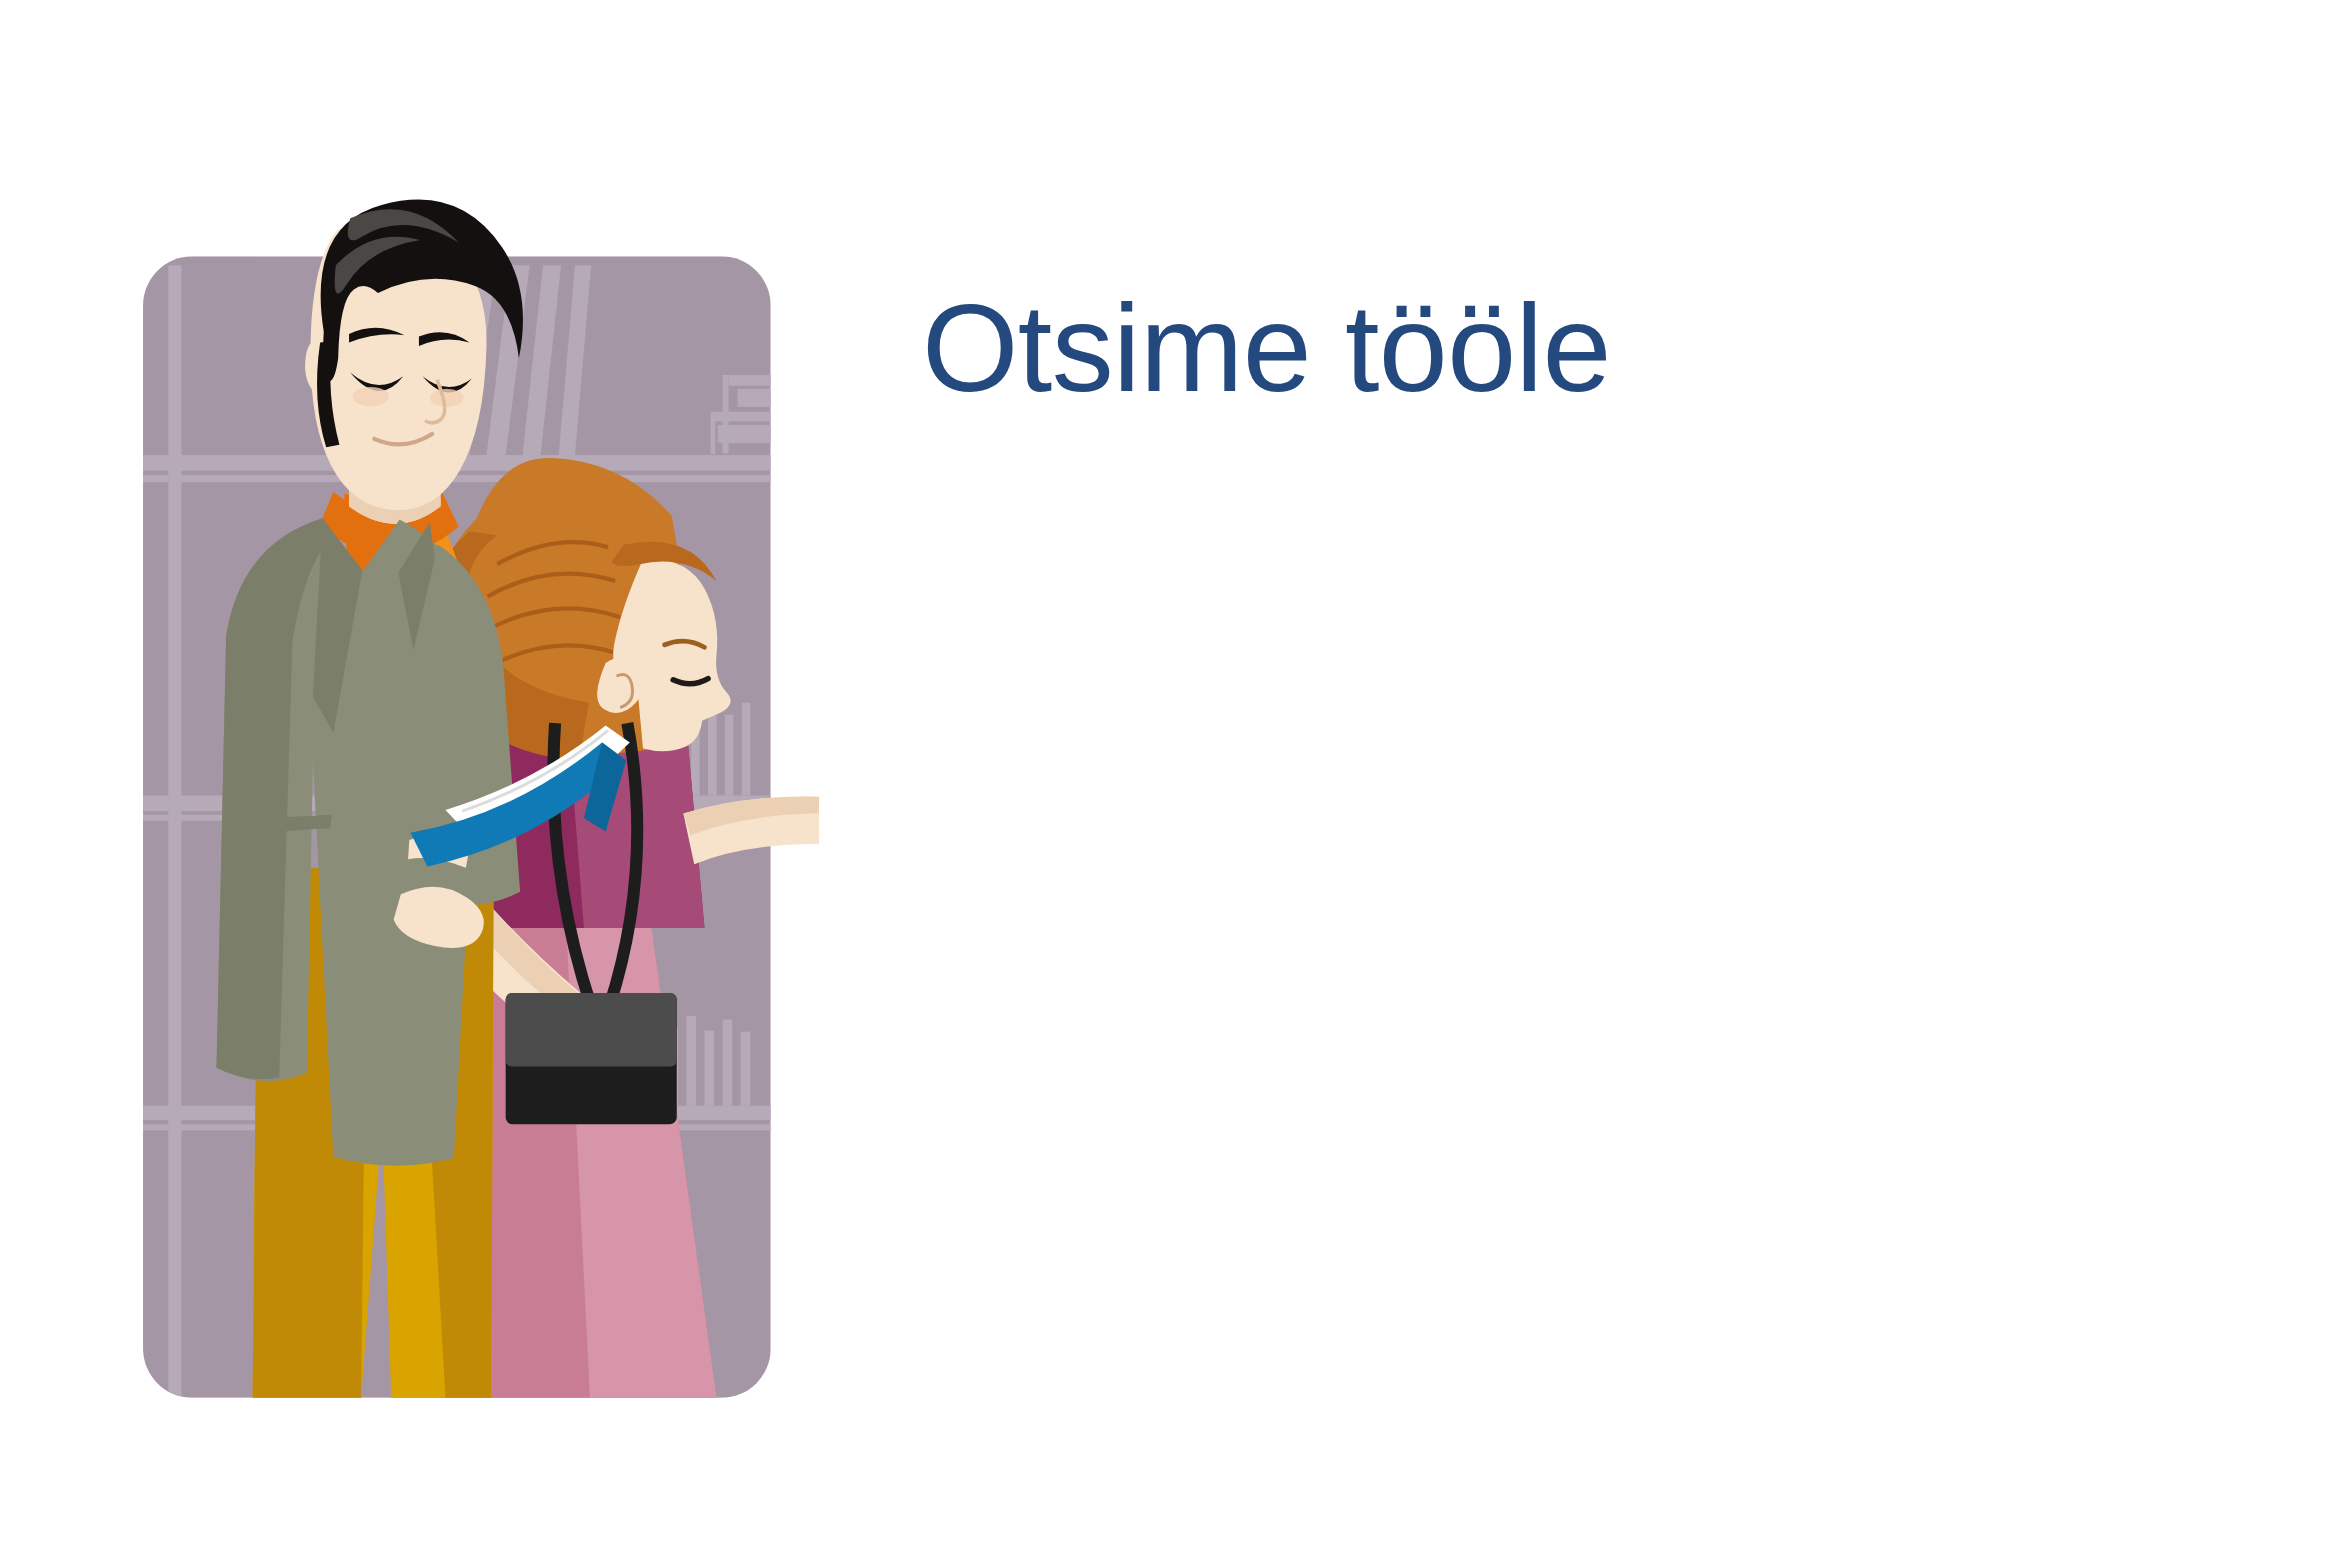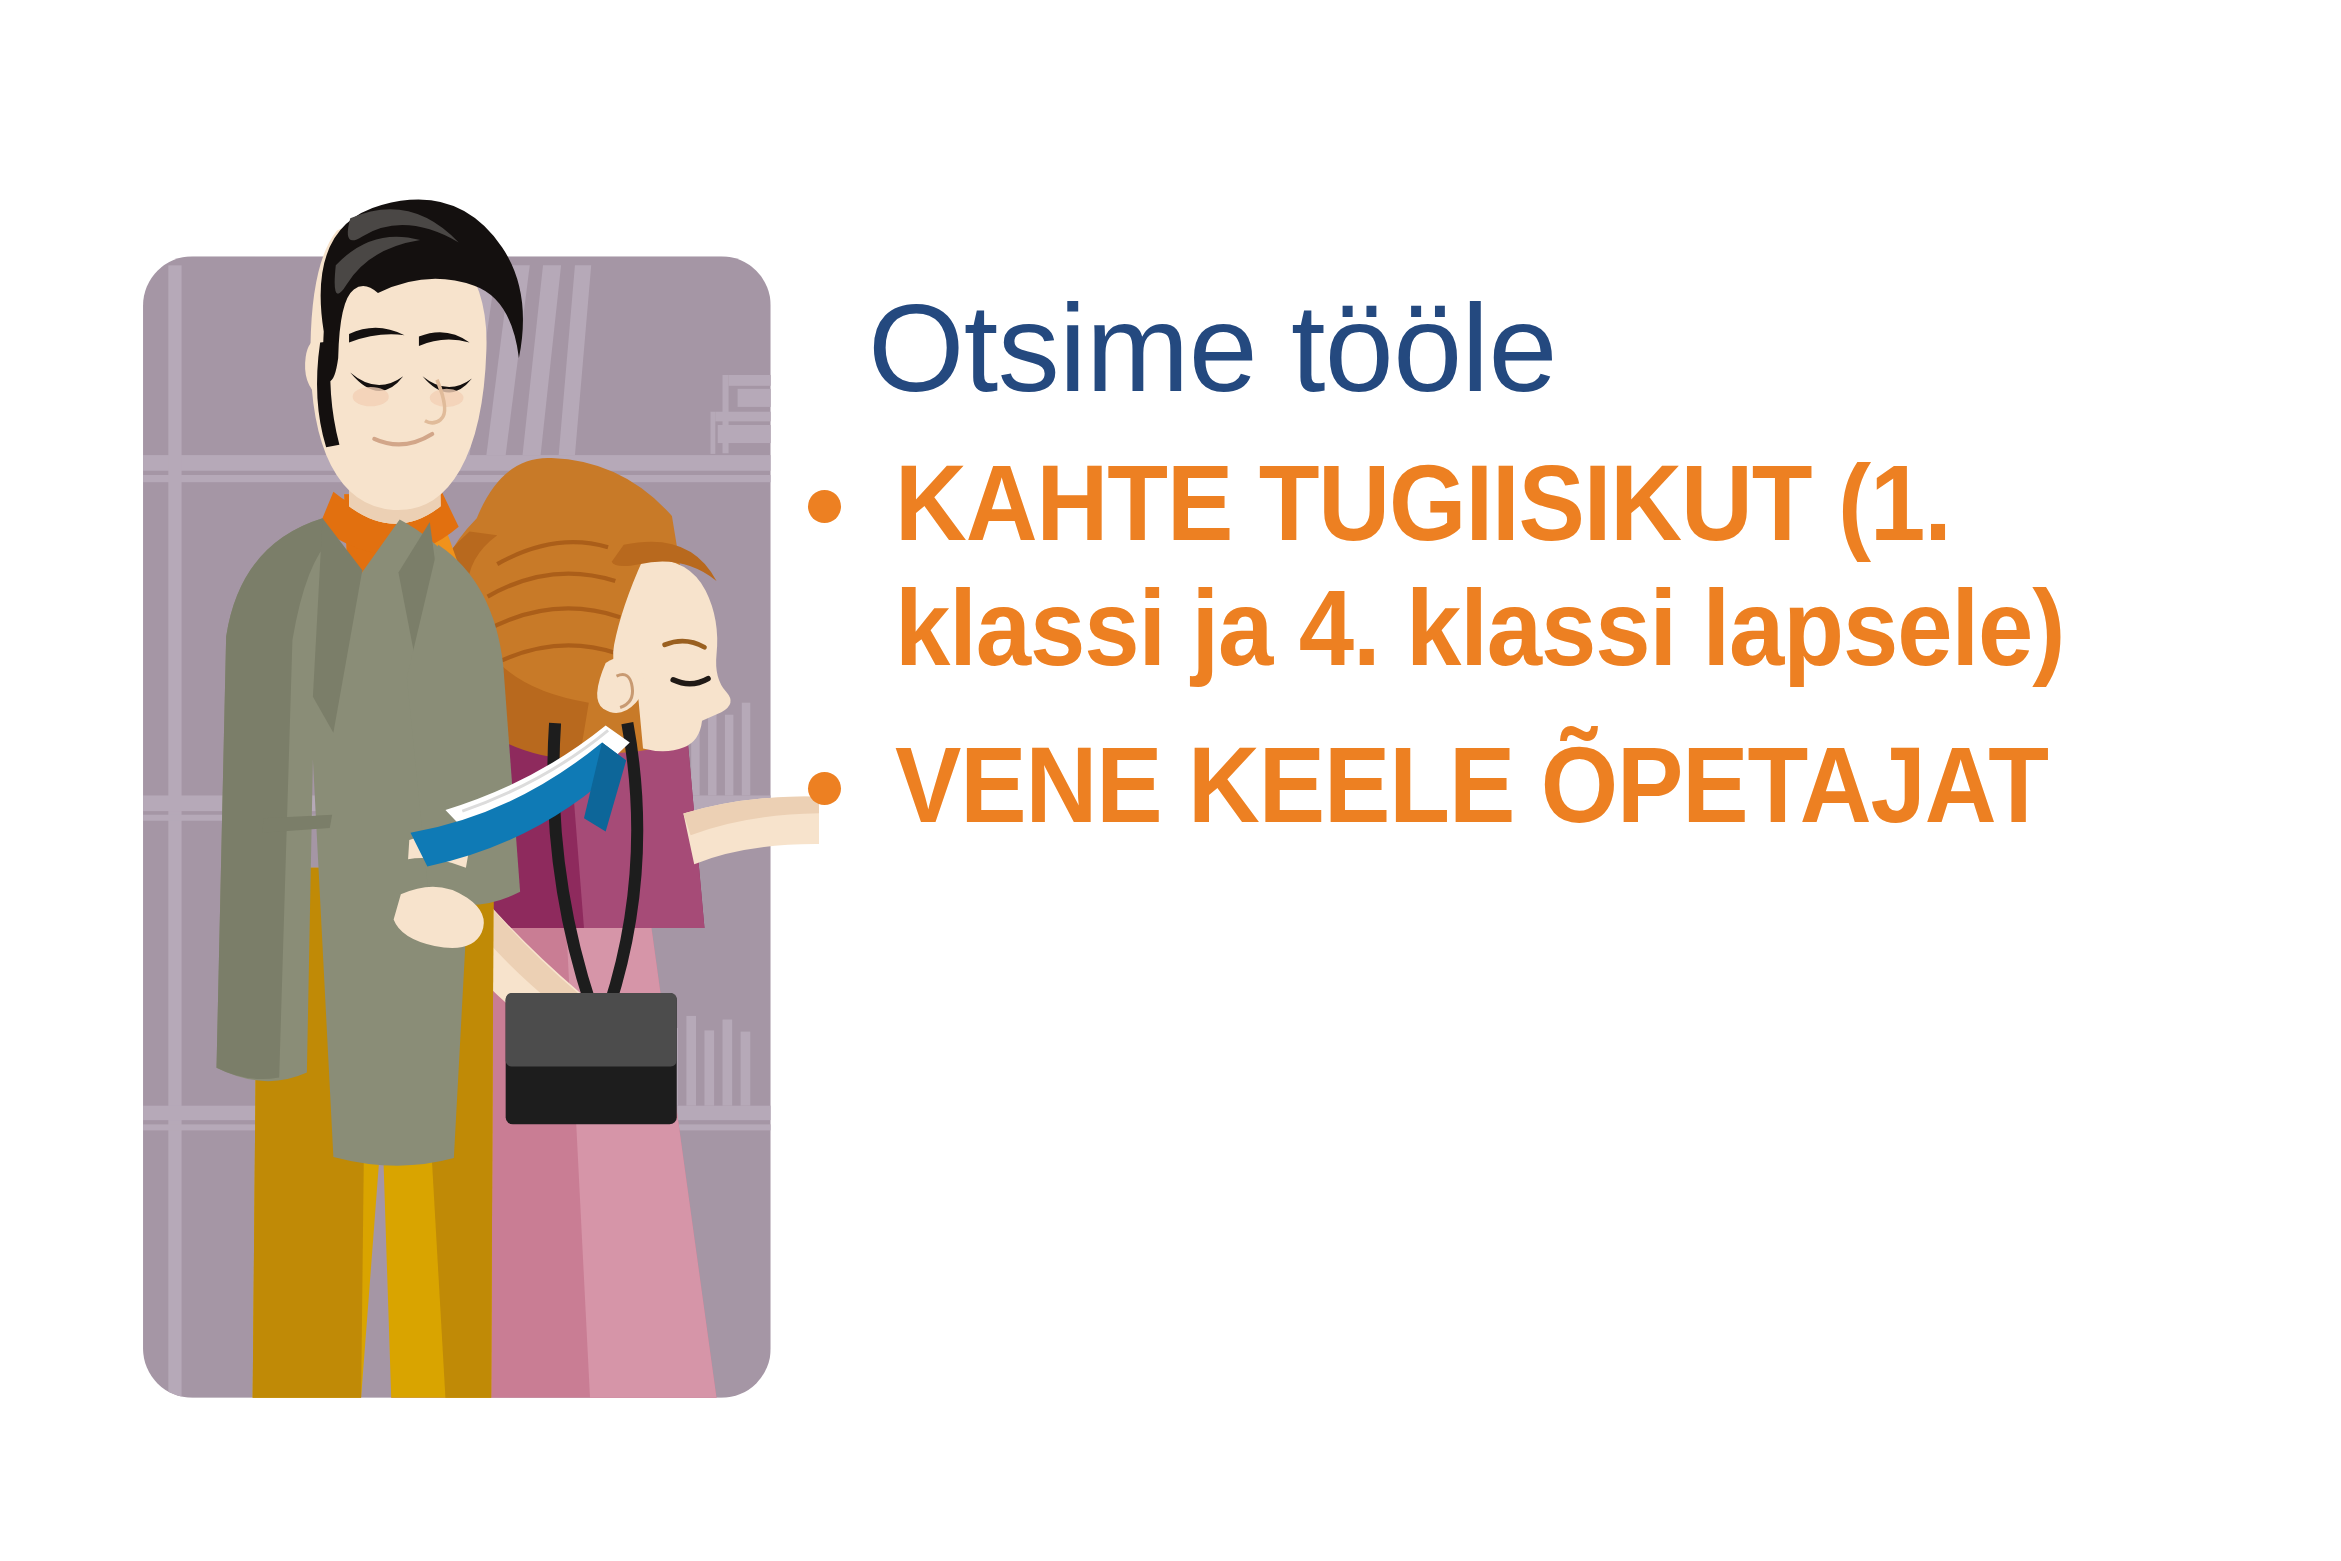--- a/index.html
+++ b/index.html
@@ -27,21 +27,21 @@
     left: 108px;
     top: 181px;
     width: 711px;
     height: 1253px;
   }
   #illustration svg { display: block; width: 100%; height: 100%; }
 
   
   #text-block {
     position: absolute;
-    left: 803px;
+    left: 857px;
     top: 283px;
     width: 1458px;
   }
 
   #heading {
     font-size: 124px;
     font-weight: 400;
     color: #24497f;
     line-height: 1.05;
     letter-spacing: -0.6px;
@@ -244,29 +244,16 @@
           <path d="M442 428 q48 22 96 -8" stroke="#d2a689" stroke-width="7" fill="none" stroke-linecap="round"></path>
         </g>
       </g>
     </svg>
   </div>
 
   <div id="text-block">
 
     <h1 id="heading">Otsime tööle</h1>
 
-    <ul class="bullet-list">
-
-      <li class="bullet-item">
-        <span class="bullet-dot"></span>
-        <span class="bullet-text">KAHTE TUGIISIKUT (1. klassi ja 4. klassi lapsele)</span>
-      </li>
-
-      <li class="bullet-item">
-        <span class="bullet-dot"></span>
-        <span class="bullet-text">VENE KEELE ÕPETAJAT</span>
-      </li>
-
-    </ul>
   </div>
 
 </div>
 
 
 </body></html>

